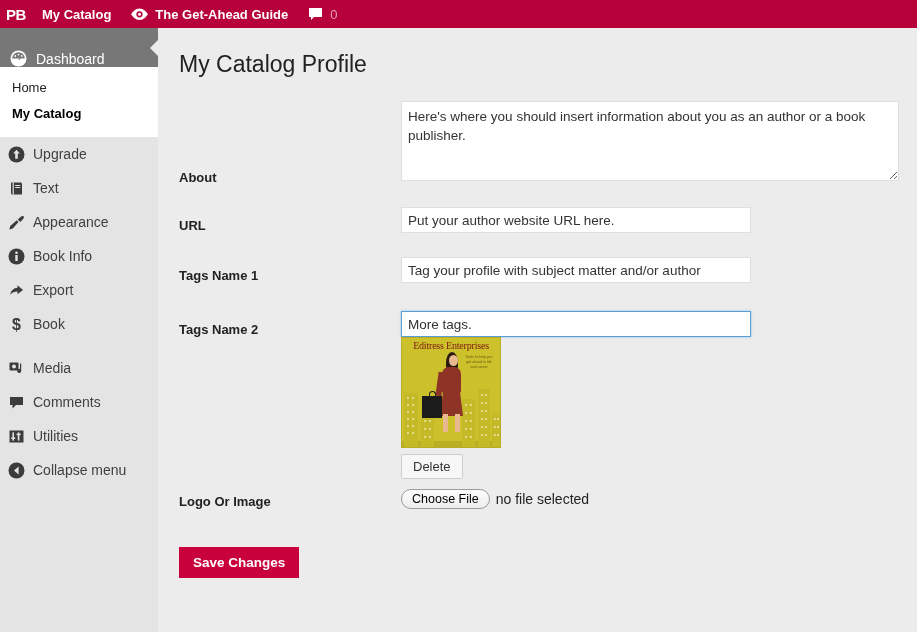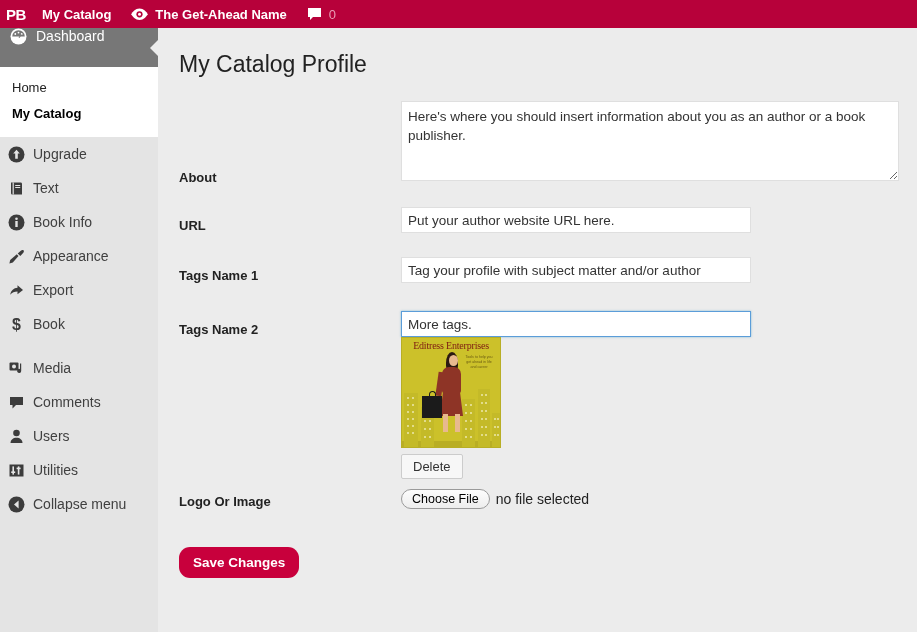--- a/index.html
+++ b/index.html
@@ -43,21 +43,21 @@
   }
   #sidebar-strip {
     position: absolute; top: 28px; left: 158px;
     width: 12px; height: 604px;
     background: #ececec;
   }
   .menu-top {
     position: relative;
     height: 39px;
     background: #777777;
-    display: flex; align-items: flex-start;
+    display: flex; align-items: flex-end;
     color: #ffffff;
     cursor: pointer;
   }
   .menu-top .mi-icon { width: 36px; display: flex; justify-content: center; align-items: center; }
   .menu-top .mi-label { font-size: 14px; font-weight: normal; color: #fff; }
   .menu-top .notch {
     position: absolute; right: 0; top: 50%;
     transform: translateY(-50%);
     width: 0; height: 0;
     border-top: 8px solid transparent;
@@ -233,21 +233,21 @@
     padding: 2px 10px;
     cursor: pointer;
   }
   .filename { font-size: 14px; color: #222; }
 
   .btn-save {
     margin-top: 38px;
     font-family: "Liberation Sans", sans-serif;
     font-size: 13.5px; font-weight: bold; color: #ffffff;
     background: #c8003c;
-    border: none; border-radius: 11px;
+    border: none; border-radius: 0;
     padding: 8px 14px;
     cursor: pointer;
   }
   .inp-wrap { position: relative; display: inline-block; }
 </style>
 </head>
 <body>
 
 <div id="adminbar">
   <div class="ab-logo">PB</div>
@@ -257,21 +257,21 @@
   </div>
 
   <div class="ab-item">
     <span>
       <svg width="17" height="13" viewBox="0 0 17 13">
         <path d="M8.5 0.6C4.4 0.6 1.3 4 0.4 6.3c0.9 2.3 4 5.7 8.1 5.7s7.2-3.4 8.1-5.7C15.7 4 12.6 0.6 8.5 0.6z" fill="#ffffff"></path>
         <circle cx="8.5" cy="6.3" r="3.1" fill="#b7013a"></circle>
         <circle cx="8.5" cy="6.3" r="1.5" fill="#ffffff"></circle>
       </svg>
     </span>
-    <span>The Get-Ahead Name</span>
+    <span>The Get-Ahead Guide</span>
   </div>
 
   <div class="ab-item">
     <span>
       <svg width="15" height="14" viewBox="0 0 15 14">
         <path d="M1 1h13v9H6l-3 3V10H1z" fill="#ffffff"></path>
       </svg>
     </span>
     <span class="ab-count">0</span>
   </div>
@@ -320,41 +320,41 @@
         <path d="M4.6 2.5h1.2v12h-1.2z" fill="#e4e4e4"></path>
         <path d="M7.2 5h5v0.9h-5zM7.2 7h5v0.9h-5z" fill="#e4e4e4"></path>
       </svg>
     </span>
     <span class="mi-label">Text</span>
   </div>
 
   <div class="menu-item">
     <span class="mi-icon">
       <svg width="17" height="17" viewBox="0 0 17 17">
+        <path d="M15.5 2.3c-.6-.6-1.6-.5-2.4.2l-3.4 3 2.6 2.6 3-3.4c.7-.8.8-1.8.2-2.4z" fill="#3c3c3c"></path>
+        <path d="M8.8 6.3L2.2 12l-.8 3.4 3.4-.8 5.7-6.6z" fill="#3c3c3c"></path>
+      </svg>
+    </span>
+    <span class="mi-label">Appearance</span>
+  </div>
+
+  <div class="menu-item">
+    <span class="mi-icon">
+      <svg width="17" height="17" viewBox="0 0 17 17">
         <circle cx="8.5" cy="8.5" r="8" fill="#3c3c3c"></circle>
         <circle cx="8.5" cy="4.8" r="1.3" fill="#e4e4e4"></circle>
         <rect x="7.3" y="7" width="2.4" height="6" fill="#e4e4e4"></rect>
       </svg>
     </span>
     <span class="mi-label">Book Info</span>
   </div>
 
   <div class="menu-item">
     <span class="mi-icon">
       <svg width="17" height="17" viewBox="0 0 17 17">
-        <path d="M15.5 2.3c-.6-.6-1.6-.5-2.4.2l-3.4 3 2.6 2.6 3-3.4c.7-.8.8-1.8.2-2.4z" fill="#3c3c3c"></path>
-        <path d="M8.8 6.3L2.2 12l-.8 3.4 3.4-.8 5.7-6.6z" fill="#3c3c3c"></path>
-      </svg>
-    </span>
-    <span class="mi-label">Appearance</span>
-  </div>
-
-  <div class="menu-item">
-    <span class="mi-icon">
-      <svg width="17" height="17" viewBox="0 0 17 17">
         <path d="M9.5 3.2v2.6C5.8 6 3 8.4 2.2 12.8c1.9-2.4 4.2-3.4 7.3-3.4v2.8L15 7.9z" fill="#3c3c3c"></path>
       </svg>
     </span>
     <span class="mi-label">Export</span>
   </div>
 
   <div class="menu-item">
     <span class="mi-icon">
       <svg width="17" height="17" viewBox="0 0 17 17">
         <text x="8.5" y="14" font-family="Liberation Sans, sans-serif" font-size="16" font-weight="bold" fill="#3c3c3c" text-anchor="middle">$</text>
@@ -378,29 +378,20 @@
 
   <div class="menu-item">
     <span class="mi-icon">
       <svg width="17" height="17" viewBox="0 0 17 17">
         <path d="M2 3h13v8H8l-3.5 3.5V11H2z" fill="#3c3c3c"></path>
       </svg>
     </span>
     <span class="mi-label">Comments</span>
   </div>
 
-  <div class="menu-item">
-    <span class="mi-icon">
-      <svg width="17" height="17" viewBox="0 0 17 17">
-        <circle cx="8.5" cy="5" r="3.3" fill="#3c3c3c"></circle>
-        <path d="M2.5 15c0-3.3 2.7-5.3 6-5.3s6 2 6 5.3z" fill="#3c3c3c"></path>
-      </svg>
-    </span>
-    <span class="mi-label">Users</span>
-  </div>
 
   <div class="menu-item">
     <span class="mi-icon">
       <svg width="17" height="17" viewBox="0 0 17 17">
         <rect x="1.5" y="2.5" width="14" height="12" fill="#3c3c3c"></rect>
         <rect x="4.4" y="4.4" width="1.6" height="8.2" fill="#e4e4e4"></rect>
         <rect x="3.2" y="9.4" width="4" height="1.6" fill="#e4e4e4"></rect>
         <rect x="9.8" y="4.4" width="1.6" height="8.2" fill="#e4e4e4"></rect>
         <rect x="8.6" y="5.6" width="4" height="1.6" fill="#e4e4e4"></rect>
       </svg>

